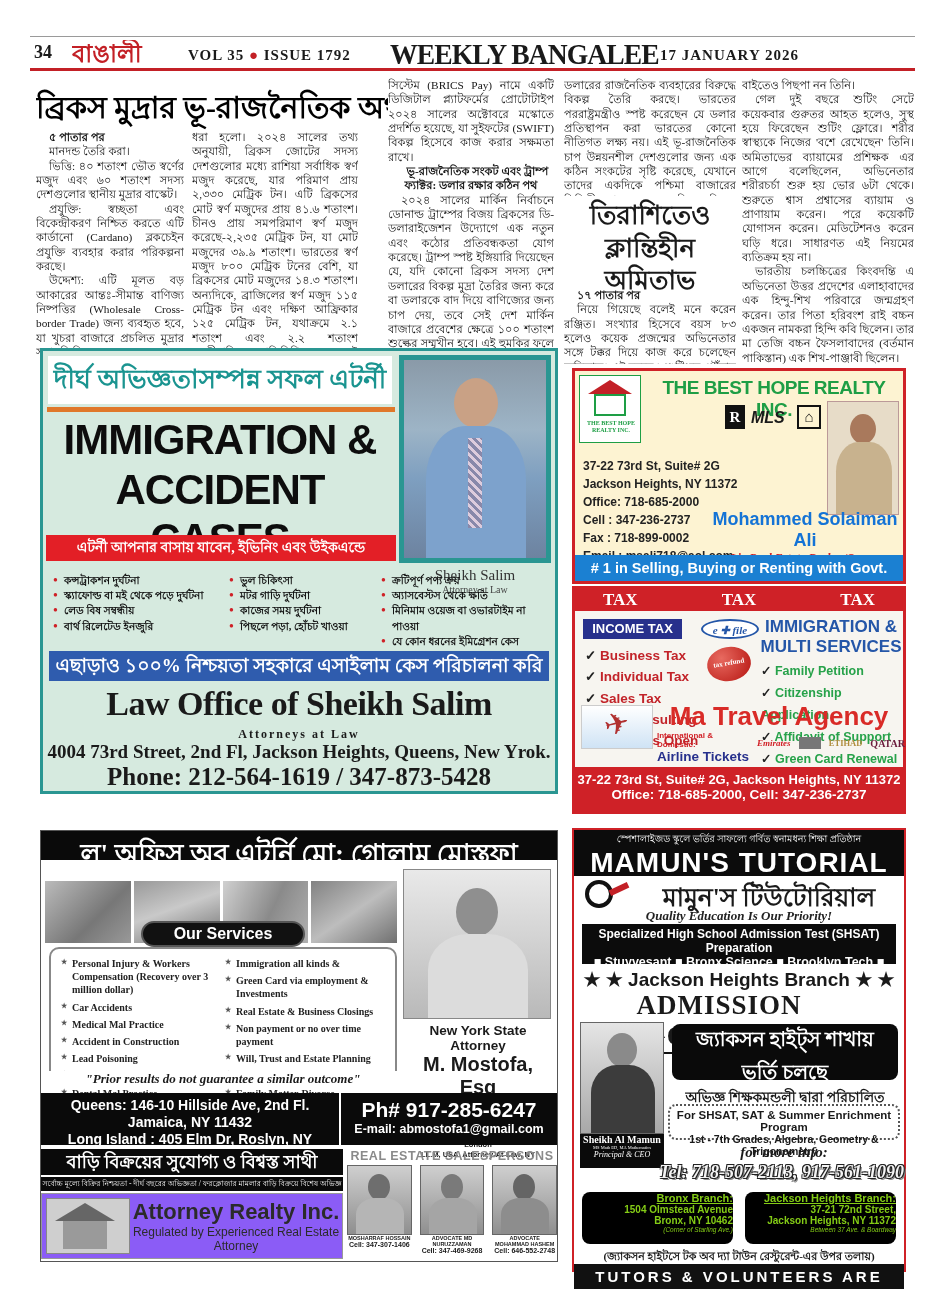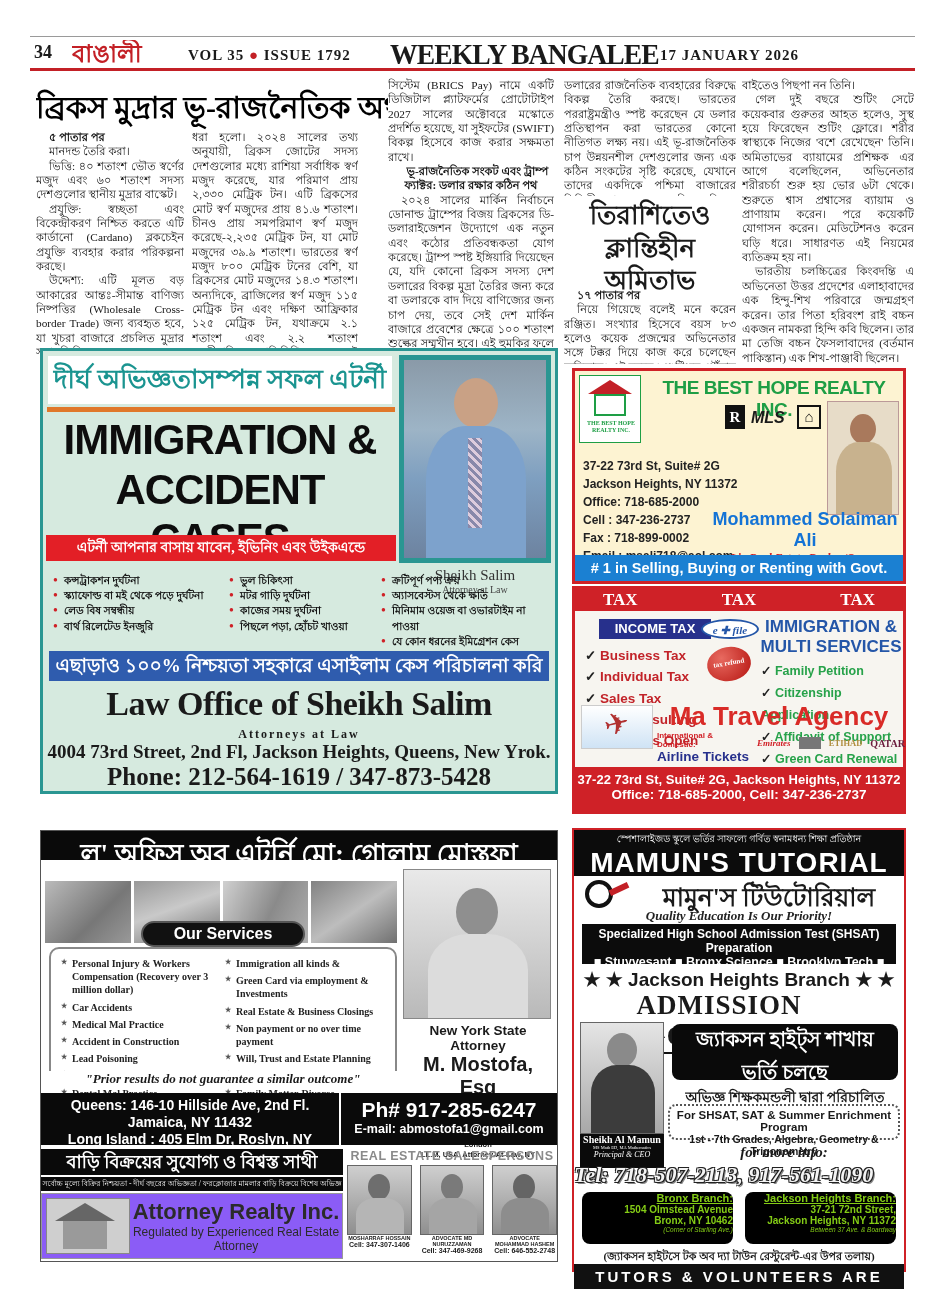--- a/index.html
+++ b/index.html
@@ -75,21 +75,21 @@
 .salescard{text-align:center;font-family:"Liberation Sans",sans-serif}
 .salesphoto{height:70px;background:linear-gradient(180deg,#cfcfcf,#8f8f8f);border:1px solid #666;position:relative;overflow:hidden}
 
 #mamun{border:2px solid #cf2127;background:#fff}
 .mamun-top{background:#0c0c0c;color:#fff;text-align:center}
 .mamun-title{font-size:28px;font-weight:900;letter-spacing:1px;font-family:"Liberation Sans",sans-serif}
 .shsatbox{background:#0c0c0c;color:#fff;text-align:center;font-family:"Liberation Sans",sans-serif;font-weight:bold}
 .admission{font-size:27px;font-weight:900;border-bottom:2px solid #111;text-align:center;letter-spacing:1px}
 .bnbox{background:#0a0a0a;color:#fff;border-radius:8px;text-align:center;font-weight:bold}
 .dotted{border:2px dotted #555;border-radius:8px;text-align:center;font-family:"Liberation Sans",sans-serif;font-weight:900}
-.telline{font-size:22px;font-weight:900;font-style:italic;text-align:left;color:#f4f4f4;text-shadow:-1px -1px 0 #222,1px -1px 0 #222,-1px 1px 0 #222,1px 1px 0 #222,2px 2px 0 #888}
+.telline{font-size:18px;font-weight:900;font-style:italic;text-align:right;color:#f4f4f4;text-shadow:-1px -1px 0 #222,1px -1px 0 #222,-1px 1px 0 #222,1px 1px 0 #222,2px 2px 0 #888}
 .branch{background:#000;color:#84cc16;border-radius:8px;text-align:right;font-family:"Liberation Sans",sans-serif}
 .tutors{background:#111;color:#fff;text-align:center;font-weight:900;letter-spacing:3px;font-family:"Liberation Sans",sans-serif}
 .capicon{position:relative}
 .capicon .board{position:absolute;left:2px;top:4px;width:30px;height:12px;background:#111;transform:skewX(-20deg) rotate(-6deg)}
 .capicon .base{position:absolute;left:10px;top:12px;width:16px;height:10px;background:#222;border-radius:0 0 4px 4px}
 .capicon .tassel{position:absolute;left:30px;top:8px;width:2px;height:14px;background:#111}
 .houseicon{position:relative;background:#cfcfcf;border:1px solid #888}
 .houseicon .roof{position:absolute;left:8px;top:4px;width:0;height:0;border-left:30px solid transparent;border-right:30px solid transparent;border-bottom:18px solid #666}
 .houseicon .bodyh{position:absolute;left:16px;top:22px;width:44px;height:28px;background:#9a9a9a}
 </style>
@@ -124,21 +124,21 @@
     <p>উদ্দেশ্য: এটি মূলত বড় আকারের আন্তঃ-সীমান্ত বাণিজ্য নিষ্পত্তির (Wholesale Cross-border Trade) জন্য ব্যবহৃত হবে, যা খুচরা বাজারে প্রচলিত মুদ্রার সরাসরি বিকল্প নয়।</p>
     <p class="subhead">বৈশ্বিক স্বর্ণ মজুদ এবং ব্রিকসের সক্ষমতা</p>
 
   </div>
 
   <div class="col" style="left:192px;top:130px;width:166px;height:232px">
     <p class="noindent">ধরা হলো। ২০২৪ সালের তথ্য অনুযায়ী, ব্রিকস জোটের সদস্য দেশগুলোর মধ্যে রাশিয়া সর্বাধিক স্বর্ণ মজুদ করেছে, যার পরিমাণ প্রায় ২,৩৩০ মেট্রিক টন। এটি ব্রিকসের মোট স্বর্ণ মজুদের প্রায় ৪১.৬ শতাংশ। চীনও প্রায় সমপরিমাণ স্বর্ণ মজুদ করেছে-২,২৩৫ মেট্রিক টন, যা মোট মজুদের ৩৯.৯ শতাংশ। ভারতের স্বর্ণ মজুদ ৮০০ মেট্রিক টনের বেশি, যা ব্রিকসের মোট মজুদের ১৪.৩ শতাংশ। অন্যদিকে, ব্রাজিলের স্বর্ণ মজুদ ১১৫ মেট্রিক টন এবং দক্ষিণ আফ্রিকার ১২৫ মেট্রিক টন, যথাক্রমে ২.১ শতাংশ এবং ২.২ শতাংশ অংশীদারিত্বের প্রতিনিধিত্ব করে। এই তথ্যগুলো থেকে বোঝা যায়, ব্রিকস জোটের স্বর্ণ মজুদের বড় অংশ রাশিয়া ও চীনের হাতে রয়েছে, যা নতুন মুদ্রা 'দ্য ইউনিট' এর স্থিতিশীলতা ও বিশ্বাসযোগ্যতা অর্জনে গুরুত্বপূর্ণ ভূমিকা রাখতে পারে। এই সম্মিলিত স্বর্ণ মজুদ (প্রায় ৫,৬০৫ মেট্রিক টন) নতুন মুদ্রার স্থায়িত্ব এবং বিশ্বাসযোগ্যতা অর্জনে সহায়তা করতে পারে। এছাড়া, ব্রিকস পেমেন্ট</p>
   </div>
 
   <div class="col" style="left:388px;top:78px;width:166px;height:286px">
-    <p class="noindent">সিস্টেম (BRICS Pay) নামে একটি ডিজিটাল প্ল্যাটফর্মের প্রোটোটাইপ 2027 সালের অক্টোবরে মস্কোতে প্রদর্শিত হয়েছে, যা সুইফটের (SWIFT) বিকল্প হিসেবে কাজ করার সক্ষমতা রাখে।</p>
+    <p class="noindent">সিস্টেম (BRICS Pay) নামে একটি ডিজিটাল প্ল্যাটফর্মের প্রোটোটাইপ ২০২৪ সালের অক্টোবরে মস্কোতে প্রদর্শিত হয়েছে, যা সুইফটের (SWIFT) বিকল্প হিসেবে কাজ করার সক্ষমতা রাখে।</p>
     <p class="subhead">ভূ-রাজনৈতিক সংকট এবং ট্রাম্প ফ্যাক্টর: ডলার রক্ষার কঠিন পথ</p>
     <p>২০২৪ সালের মার্কিন নির্বাচনে ডোনাল্ড ট্রাম্পের বিজয় ব্রিকসের ডি-ডলারাইজেশন উদ্যোগে এক নতুন এবং কঠোর প্রতিবন্ধকতা যোগ করেছে। ট্রাম্প স্পষ্ট ইঙ্গিয়ারি দিয়েছেন যে, যদি কোনো ব্রিকস সদস্য দেশ ডলারের বিকল্প মুদ্রা তৈরির জন্য করে বা ডলারকে বাদ দিয়ে বাণিজ্যের জন্য চাপ দেয়, তবে সেই দেশ মার্কিন বাজারে প্রবেশের ক্ষেত্রে ১০০ শতাংশ শুল্কের সম্মুখীন হবে। এই হুমকির ফলে ব্রিকসের অনেক সদস্য দেশ তাদের অবস্থান পুনর্বিবেচনা করতে বাধ্য হয়েছে। উদাহরণস্বরূপ, ব্রাজিলের প্রেসিডেন্ট লুলা, যিনি পূর্বে ব্রিকস মুদ্রার পক্ষে সরব ছিলেন, তিনি ২০২৫ সালের ব্রিকস সম্মেলনে ডলারের বিকল্প তৈরির বিষয়টি আলোচ্যসূচি থেকে সরিয়ে নিয়েছেন। একদিকে রাশিয়ান ও চীনের প্রচেষ্টা ডলারের পুরোপুরি বাদ দিতে চাচ্ছে না, বরং</p>
   </div>
 
   <div class="col" style="left:564px;top:78px;width:172px;height:118px">
     <p class="noindent">ডলারের রাজনৈতিক ব্যবহারের বিরুদ্ধে বিকল্প তৈরি করছে। ভারতের পররাষ্ট্রমন্ত্রীও স্পষ্ট করেছেন যে ডলার প্রতিস্থাপন করা ভারতের কোনো নীতিগত লক্ষ্য নয়। এই ভূ-রাজনৈতিক চাপ উন্নয়নশীল দেশগুলোর জন্য এক কঠিন সংকটের সৃষ্টি করেছে, যেখানে তাদের একদিকে পশ্চিমা বাজারের স্থিতিশীলতা এবং অন্যদিকে ব্রিকস ব্লকের নতুন সুযোগের মধ্যে ভারসাম্য বজায় রাখতে হচ্ছে।</p>
   </div>
 
   <div class="abs h2-bn" style="left:560px;top:200px;width:180px">
     <div>তিরাশিতেও</div>
@@ -228,21 +228,21 @@
     </div>
     <div class="abs realty-banner" style="left:0;top:184px;width:328px;height:26px;line-height:26px"># 1 in Selling, Buying or Renting with Govt. Program</div>
   </div>
 
   <div id="tax" class="abs" style="left:572px;top:586px;width:334px;height:228px">
     <div class="tax-head" style="height:22px;line-height:22px">
       <span>TAX</span>
       <span>TAX</span>
       <span>TAX</span>
     </div>
-    <div class="abs income" style="left:24px;top:30px;width:112px;height:20px">INCOME TAX</div>
+    <div class="abs income" style="left:8px;top:30px;width:99px;height:20px">INCOME TAX</div>
     <div class="abs efile" style="left:126px;top:30px;width:58px;height:20px">e ✚ file</div>
     <div class="abs refund" style="left:132px;top:58px;width:44px;height:34px">tax refund</div>
     <div class="abs chk tax-l" style="left:10px;top:56px;width:120px">
       <div>Business Tax</div>
       <div>Individual Tax</div>
       <div>Sales Tax</div>
       <div>Tax Consulting</div>
       <div>Business Open</div>
     </div>
     <div class="abs imm-t" style="left:182px;top:28px;width:148px">

